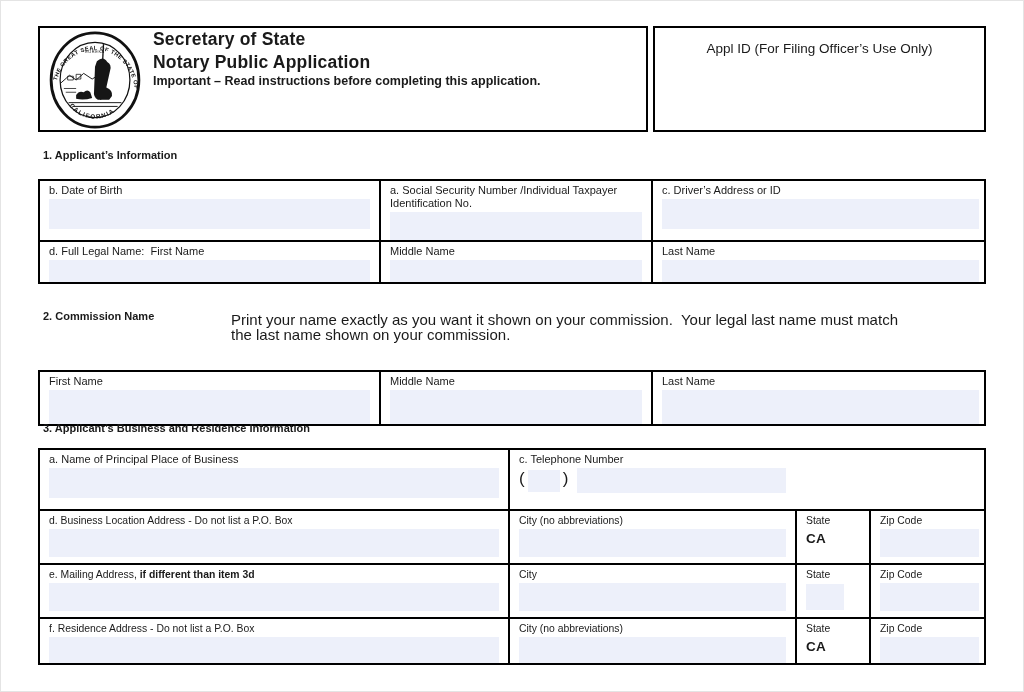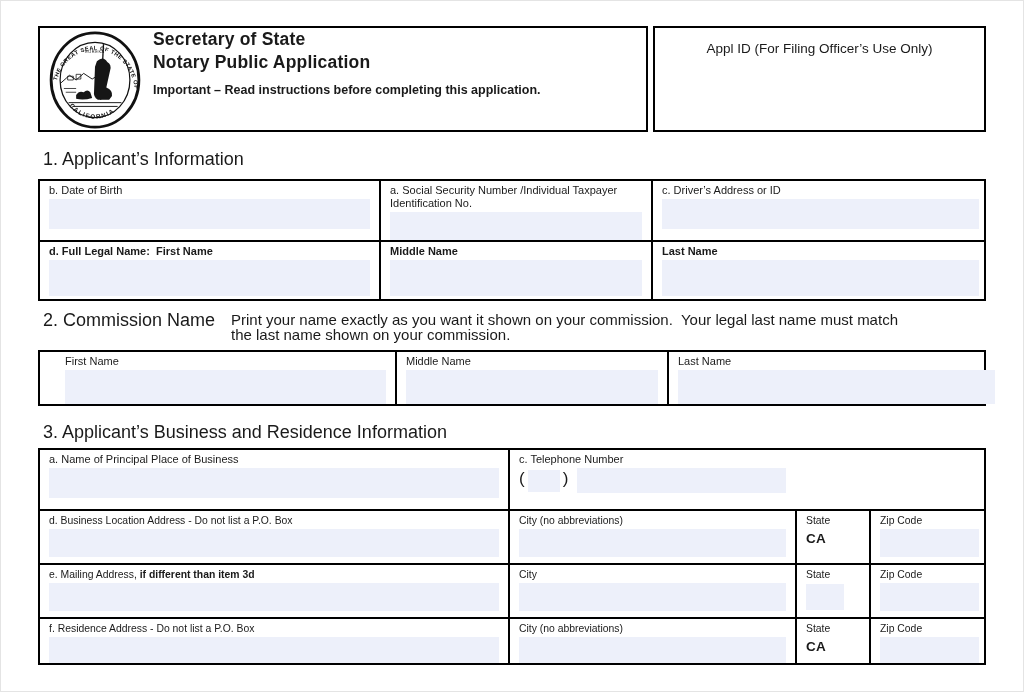--- a/index.html
+++ b/index.html
@@ -7,43 +7,43 @@
     position:relative;width:1024px;height:692px;background:#ffffff;
     font-family:"Liberation Sans", sans-serif;color:#1a1a1a;
     box-sizing:border-box;border:1px solid #e4e4e4;overflow:hidden;
   }
   
   .hdr-left{position:absolute;left:37px;top:25px;width:610px;height:106px;
     border:2px solid #000;box-sizing:border-box;display:flex;align-items:flex-start;}
   .seal-wrap{width:96px;height:100px;margin:2px 0 0 7px;flex:0 0 auto;}
   .hdr-text{margin-left:10px;}
   .hdr-title{font-size:17.5px;font-weight:bold;line-height:23px;letter-spacing:.2px;}
-  .hdr-important{font-size:12.5px;font-weight:bold;margin-top:9px;}
+  .hdr-important{font-size:12.5px;font-weight:bold;}
   .hdr-right{position:absolute;left:652px;top:25px;width:333px;height:106px;
     border:2px solid #000;box-sizing:border-box;text-align:center;}
   .applid-label{font-size:13.5px;padding-top:13px;}
   
-  .sec-h{position:absolute;left:42px;font-size:18px;font-weight:normal;white-space:pre;}
+  .sec-h{position:absolute;left:42px;font-size:11px;font-weight:bold;white-space:pre;}
   .instructions{position:absolute;left:230px;top:311px;width:690px;
     font-size:15px;line-height:15px;white-space:pre-wrap;}
   
   .tbl{position:absolute;left:37px;width:948px;border:2px solid #000;box-sizing:border-box;}
   .trow{display:grid;border-bottom:2px solid #000;}
   .trow:last-child{border-bottom:none;}
   .cell{border-right:2px solid #000;box-sizing:border-box;padding:3px 9px 0 9px;
     position:relative;overflow:hidden;}
   .cell:last-child{border-right:none;}
   .lbl{font-size:11px;line-height:13px;white-space:pre-wrap;}
   .lbl-sm{font-size:10.4px;line-height:13px;white-space:pre-wrap;}
   .fld{background:#edf0fa;margin-top:2px;}
   .h30{height:30px;} .h36{height:36px;} .h28{height:28px;}
   .cols-3a{grid-template-columns:341px 272px 335px;}
   .cols-3b{grid-template-columns:470px 287px 191px;}
   .cols-4{grid-template-columns:470px 287px 74px 117px;}
-  .r59{height:59px;} .r57{height:57px;font-weight:bold;} .r52{height:52px;} .r55{height:44px;}
+  .r59{height:59px;} .r57{height:40px;} .r52{height:52px;} .r55{height:44px;}
   
   .phone-line{display:flex;align-items:flex-start;margin-top:1px;}
   .paren{font-size:17px;line-height:24px;font-weight:normal;}
   .fld-area{width:32px;height:22px;margin:3px 3px 0 3px;background:#edf0fa;}
   .fld-phone{flex:1;height:25px;margin:1px 2px 0 9px;background:#edf0fa;}
   
   .ca-val{font-weight:bold;font-size:13.5px;margin-top:4px;letter-spacing:.3px;}
   .fld-state{width:38px;height:26px;margin-top:3px;background:#edf0fa;}
   .bold{font-weight:bold;}
 </style>
@@ -117,21 +117,21 @@
       <div class="cell">
         <div class="lbl">Last Name</div>
         <div class="fld h36"></div>
       </div>
     </div>
   </div>
 
   <div class="sec-h" style="top:309px;">2. Commission Name</div>
   <div class="instructions">Print your name exactly as you want it shown on your commission.  Your legal last name must match the last name shown on your commission.</div>
 
-  <div class="tbl" style="top:349px;padding-left:16px;">
+  <div class="tbl" style="top:369px;">
     <div class="trow cols-3a r52">
       <div class="cell">
         <div class="lbl">First Name</div>
         <div class="fld h36"></div>
       </div>
       <div class="cell">
         <div class="lbl">Middle Name</div>
         <div class="fld h36"></div>
       </div>
       <div class="cell">

